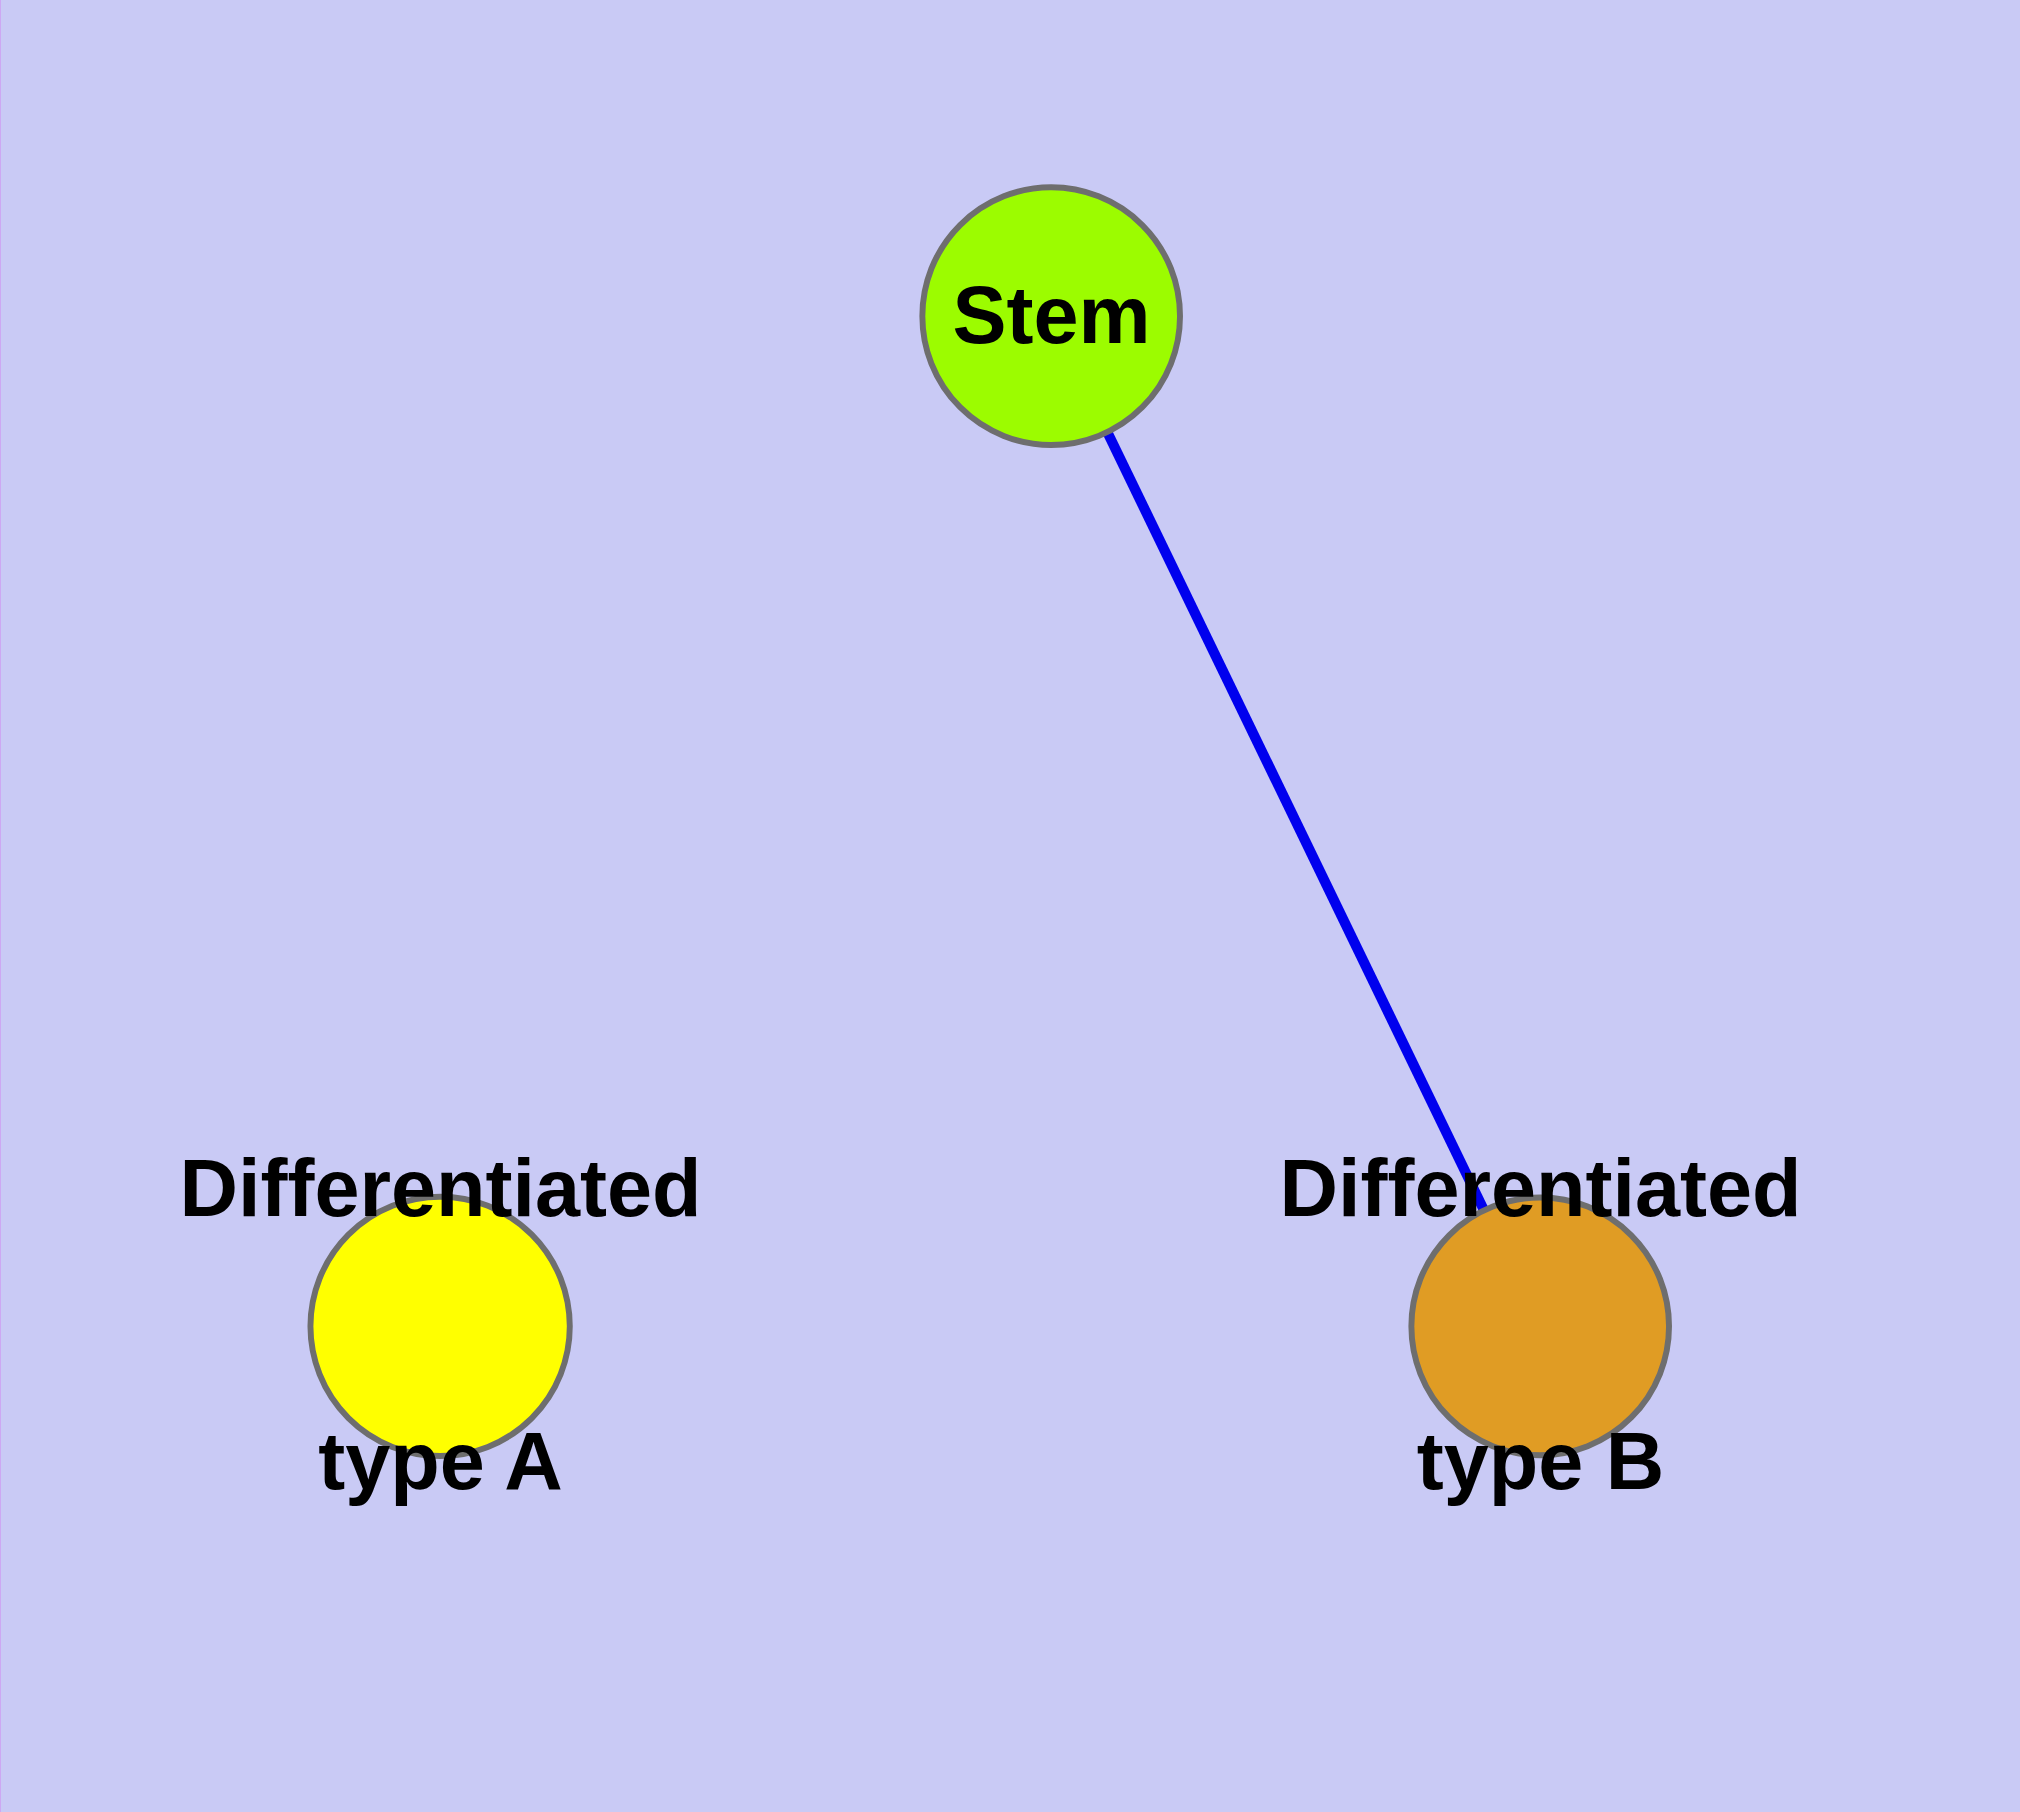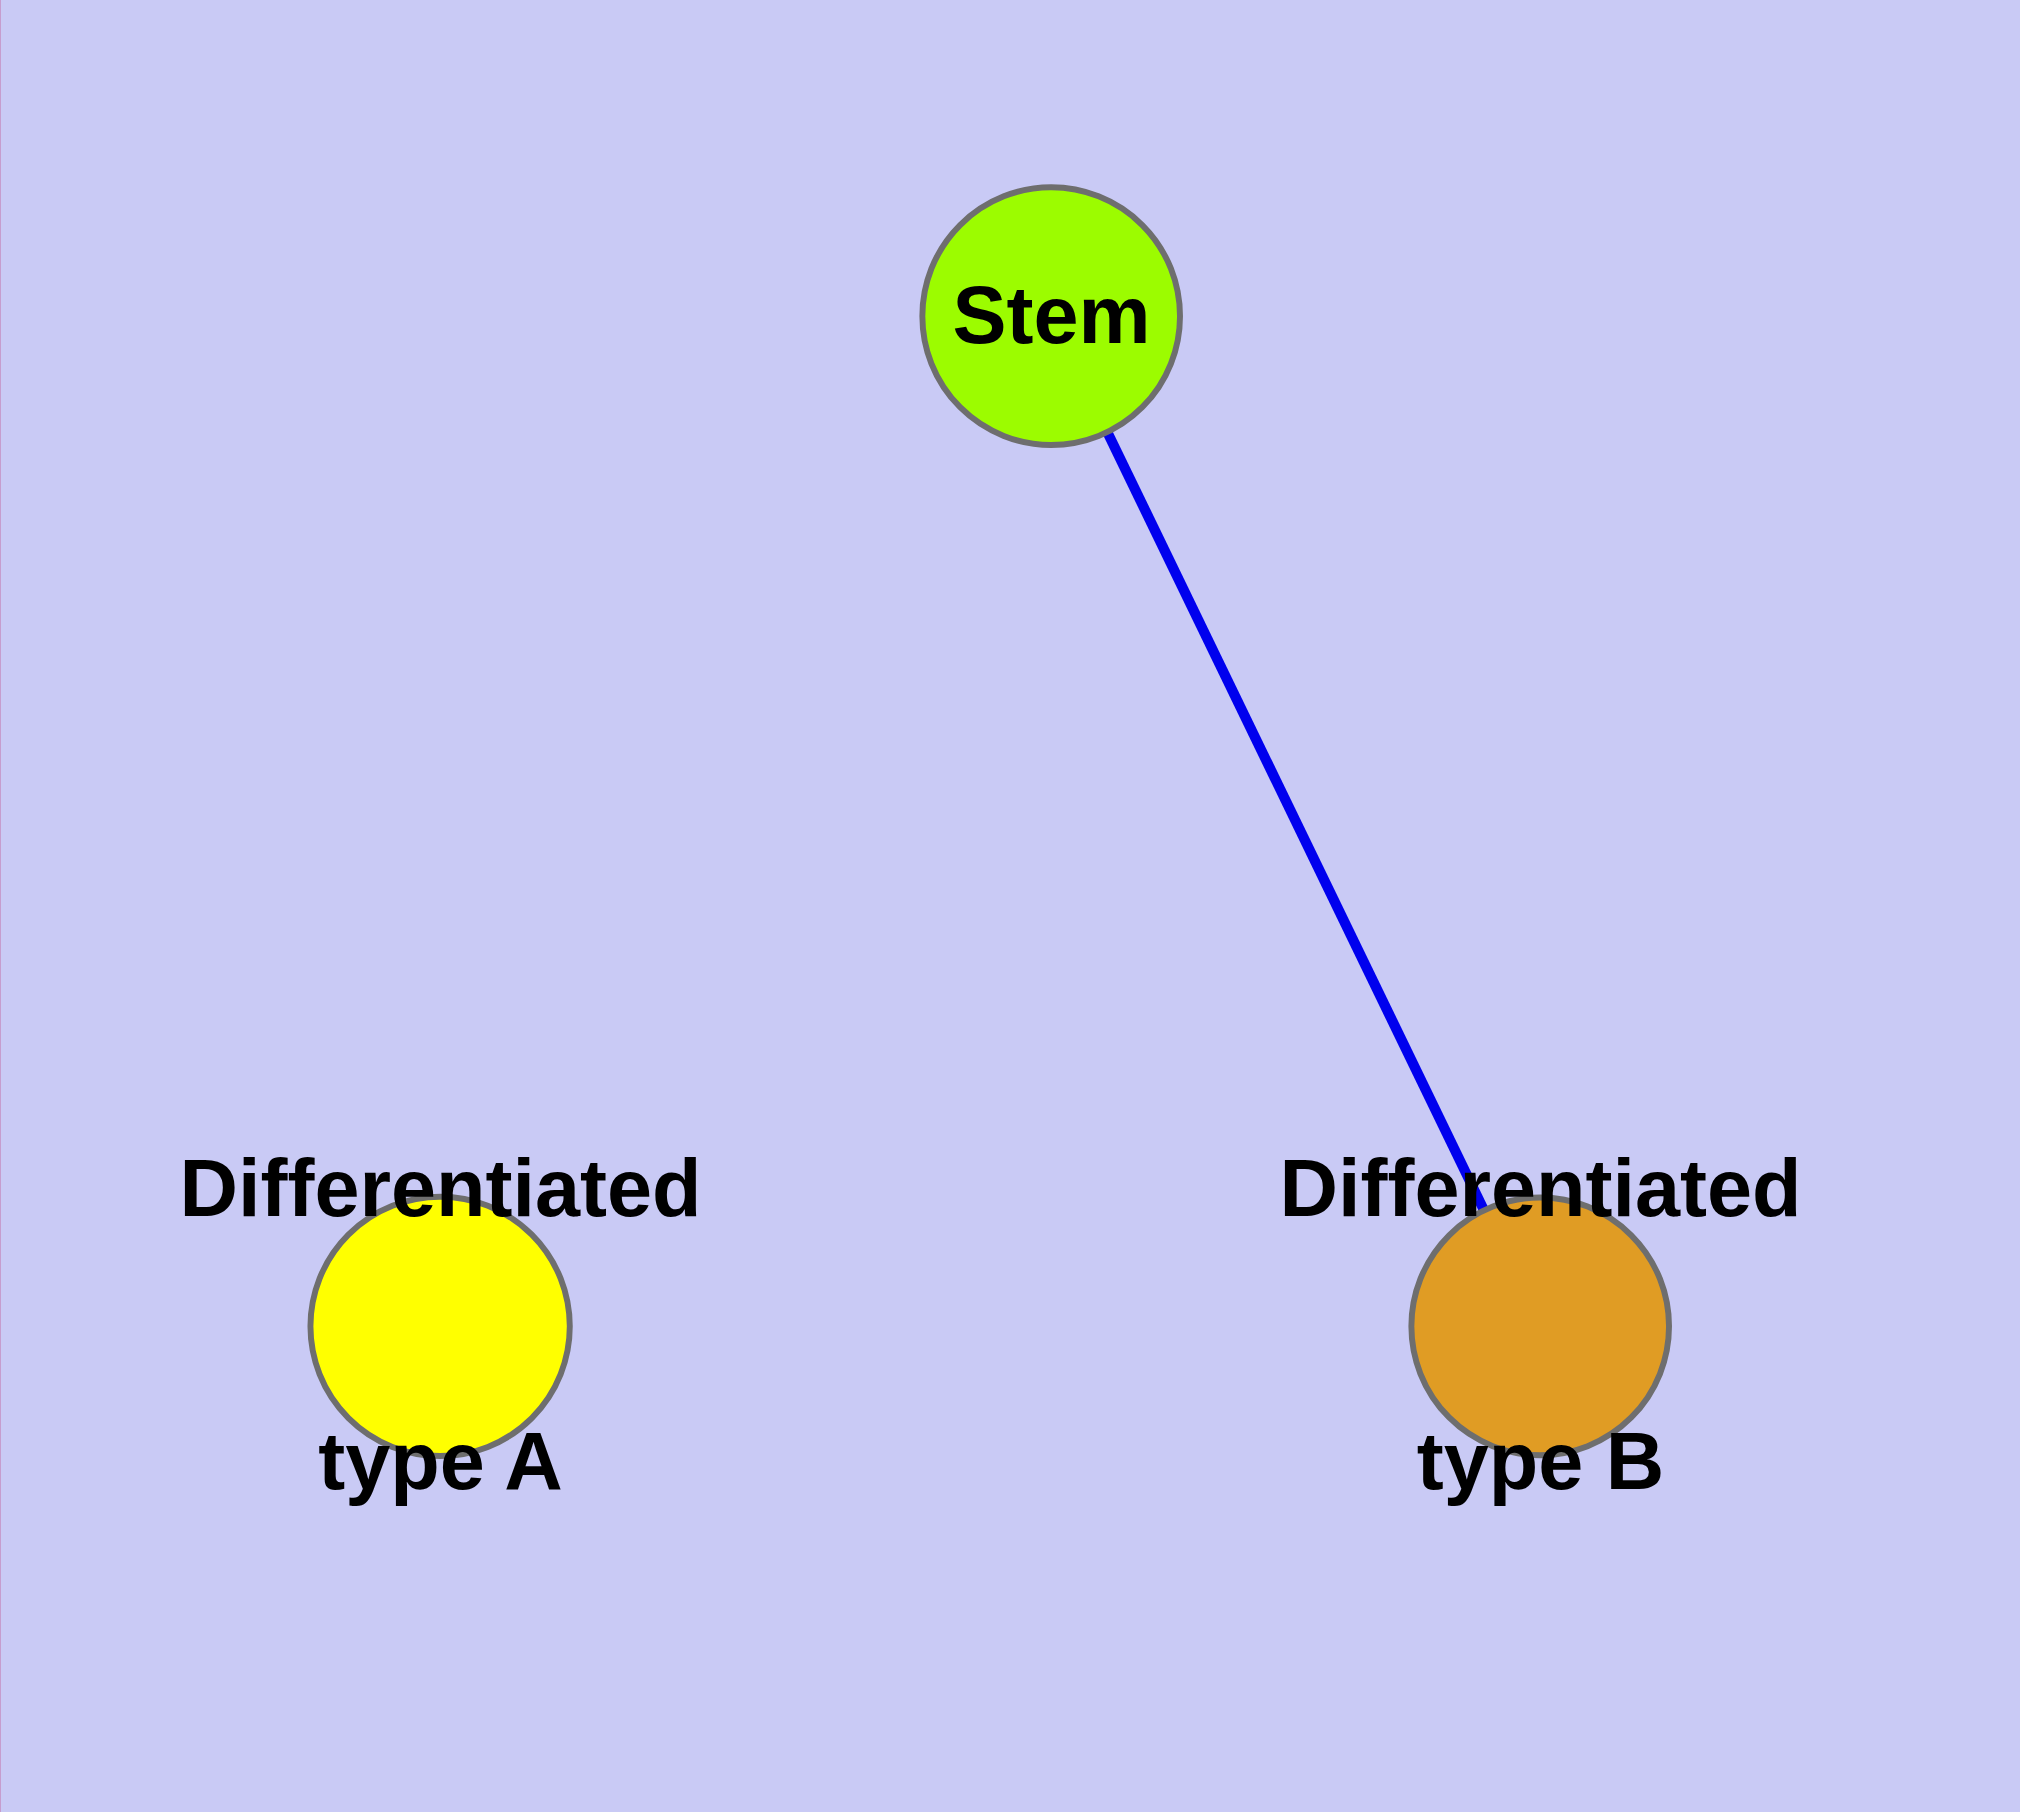--- a/index.html
+++ b/index.html
@@ -34,21 +34,21 @@
     pointer-events: none;
     -webkit-font-smoothing: antialiased;
   }
   .node-label.single {
     white-space: nowrap;
   }
 </style>
 </head>
 <body>
 
-<div id="canvas" style="width: 2021px; height: 1812px; background: #be185d;">
+<div id="canvas" style="width: 2021px; height: 1812px; background: #d946ef;">
 
   <svg id="graph-svg" viewBox="0 0 2384 2138" xmlns="http://www.w3.org/2000/svg" style="width: 2021px; height: 1812px;">
 
     <rect x="0" y="0" width="2384" height="2138" fill="#c9caf5"></rect>
 
     <g x1="1160.2967146696774" y1="504.770202654292" x2="599.2208391311689" y2="1432.3741466791216" stroke="#0000ee" stroke-width="12">
       <line x1="1307.0976589520967" y1="511.61422785251193" x2="1749.9023410479033" y2="1426.385772147488" stroke="#0000ee" stroke-width="12" stroke-linecap="butt"></line>
       <line x1="1151" y1="1865" x2="1151" y2="1865" stroke="#0000ee" stroke-width="12" stroke-linecap="butt"></line>
     </g>
 

